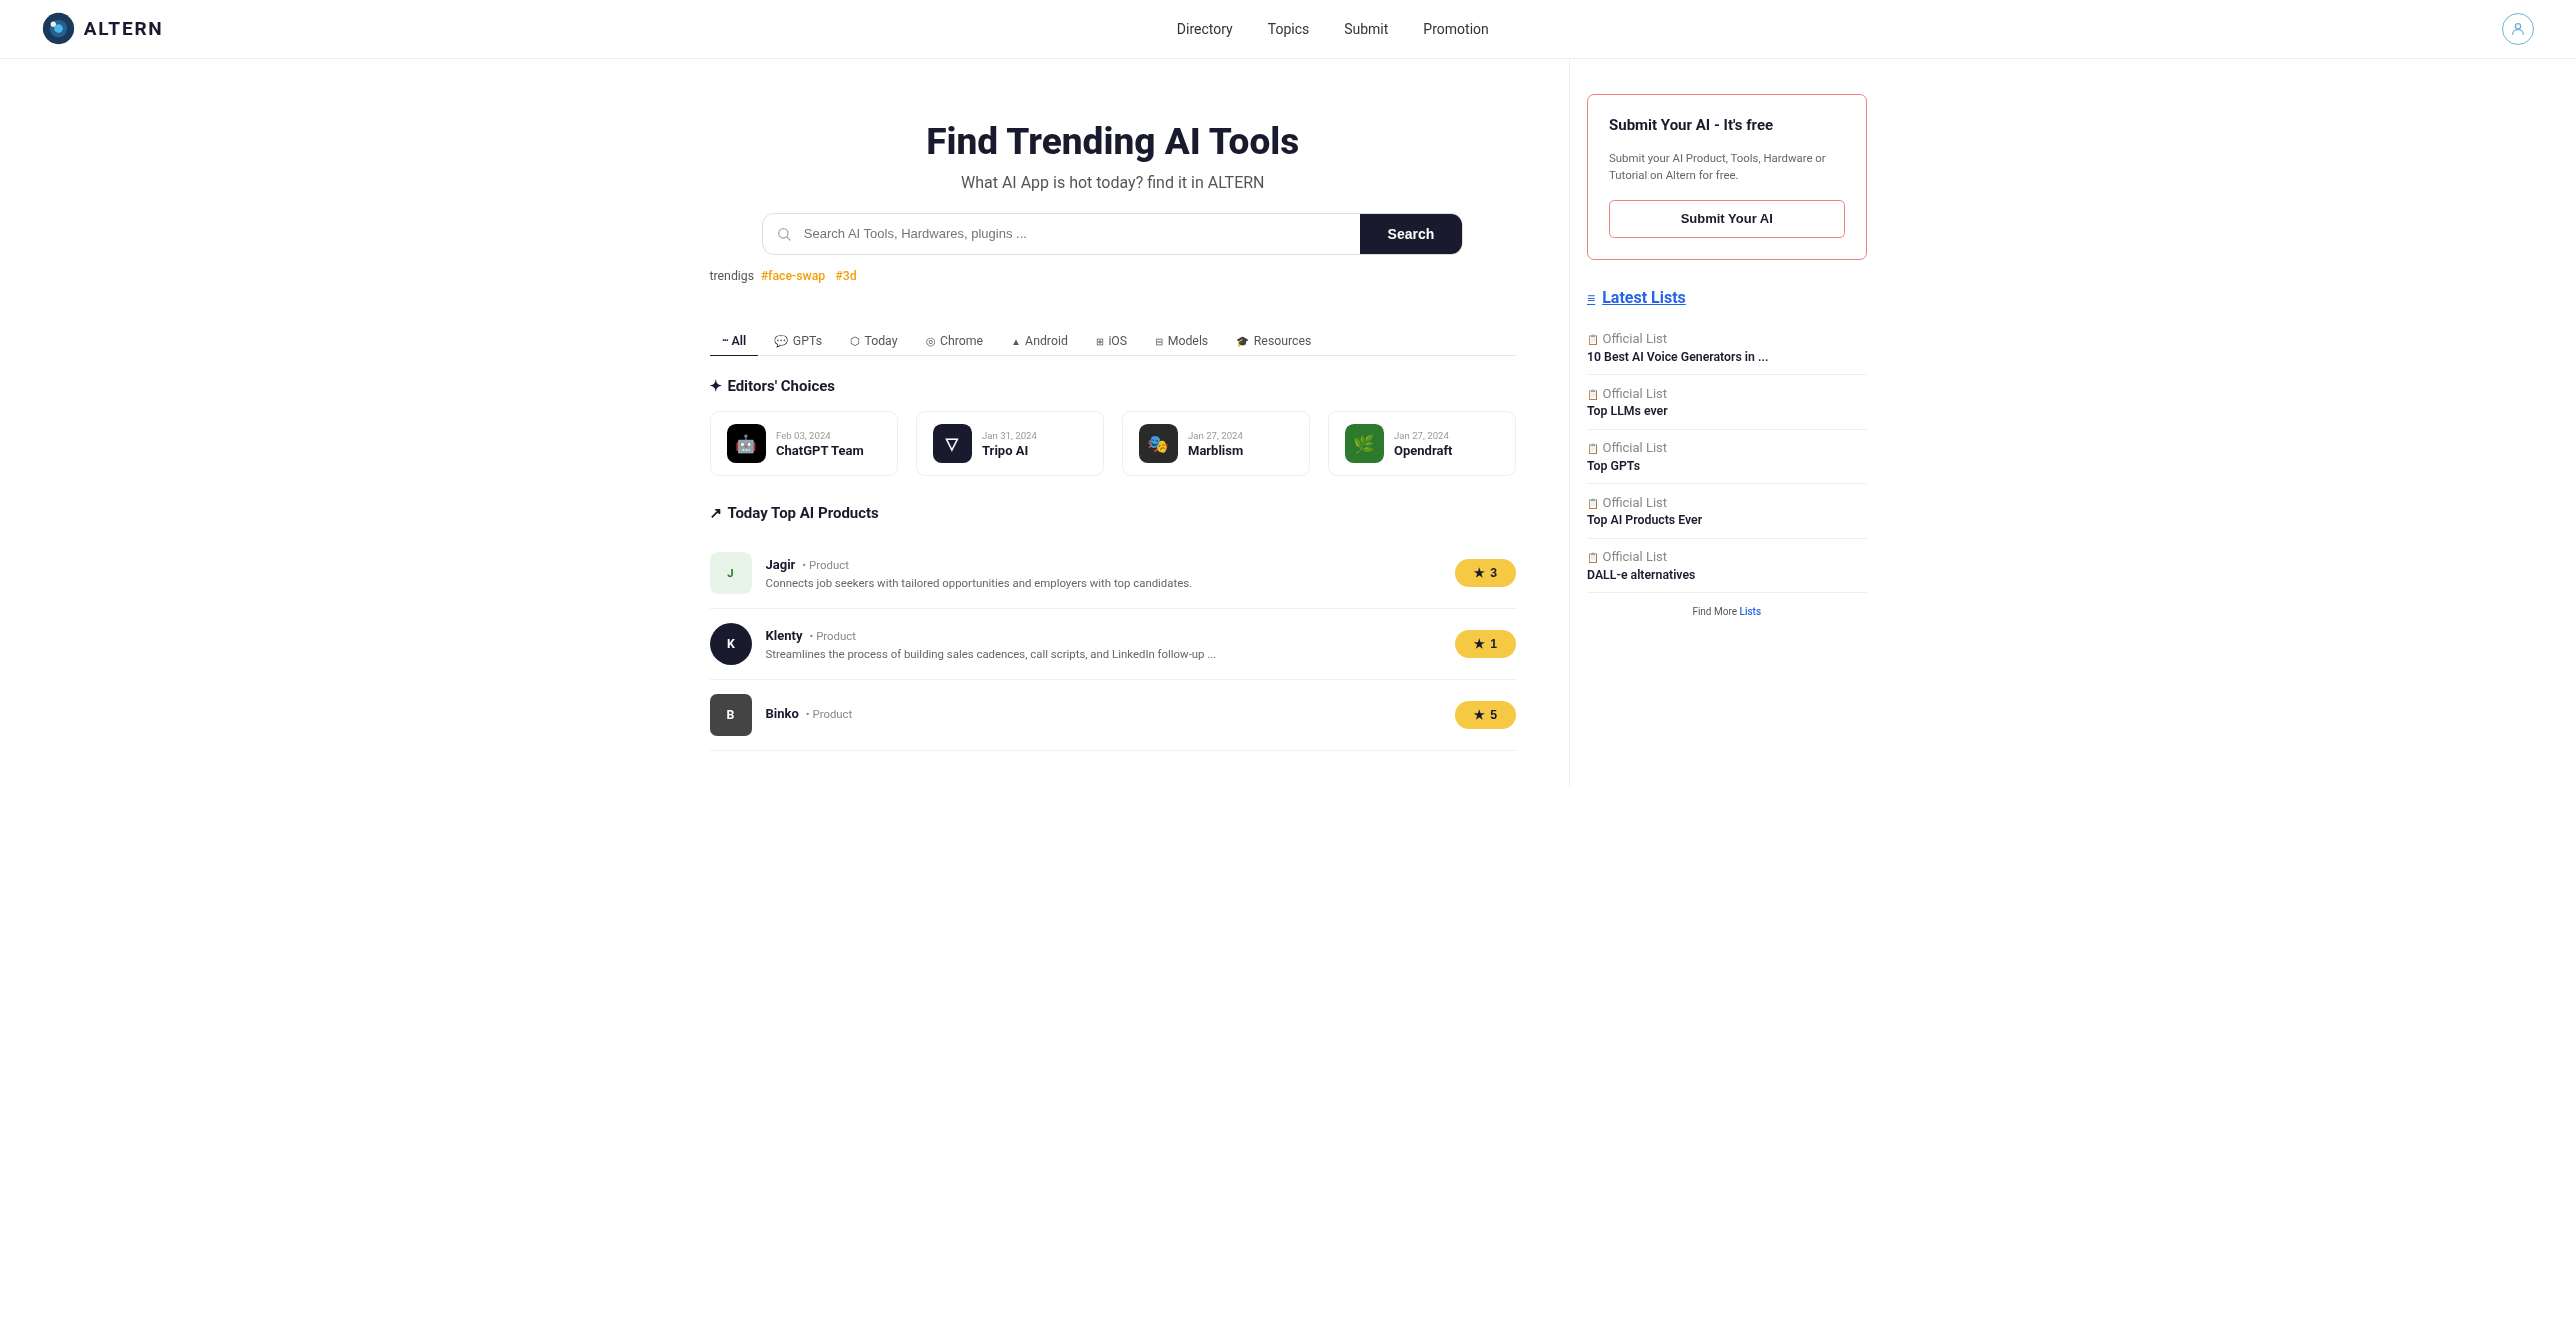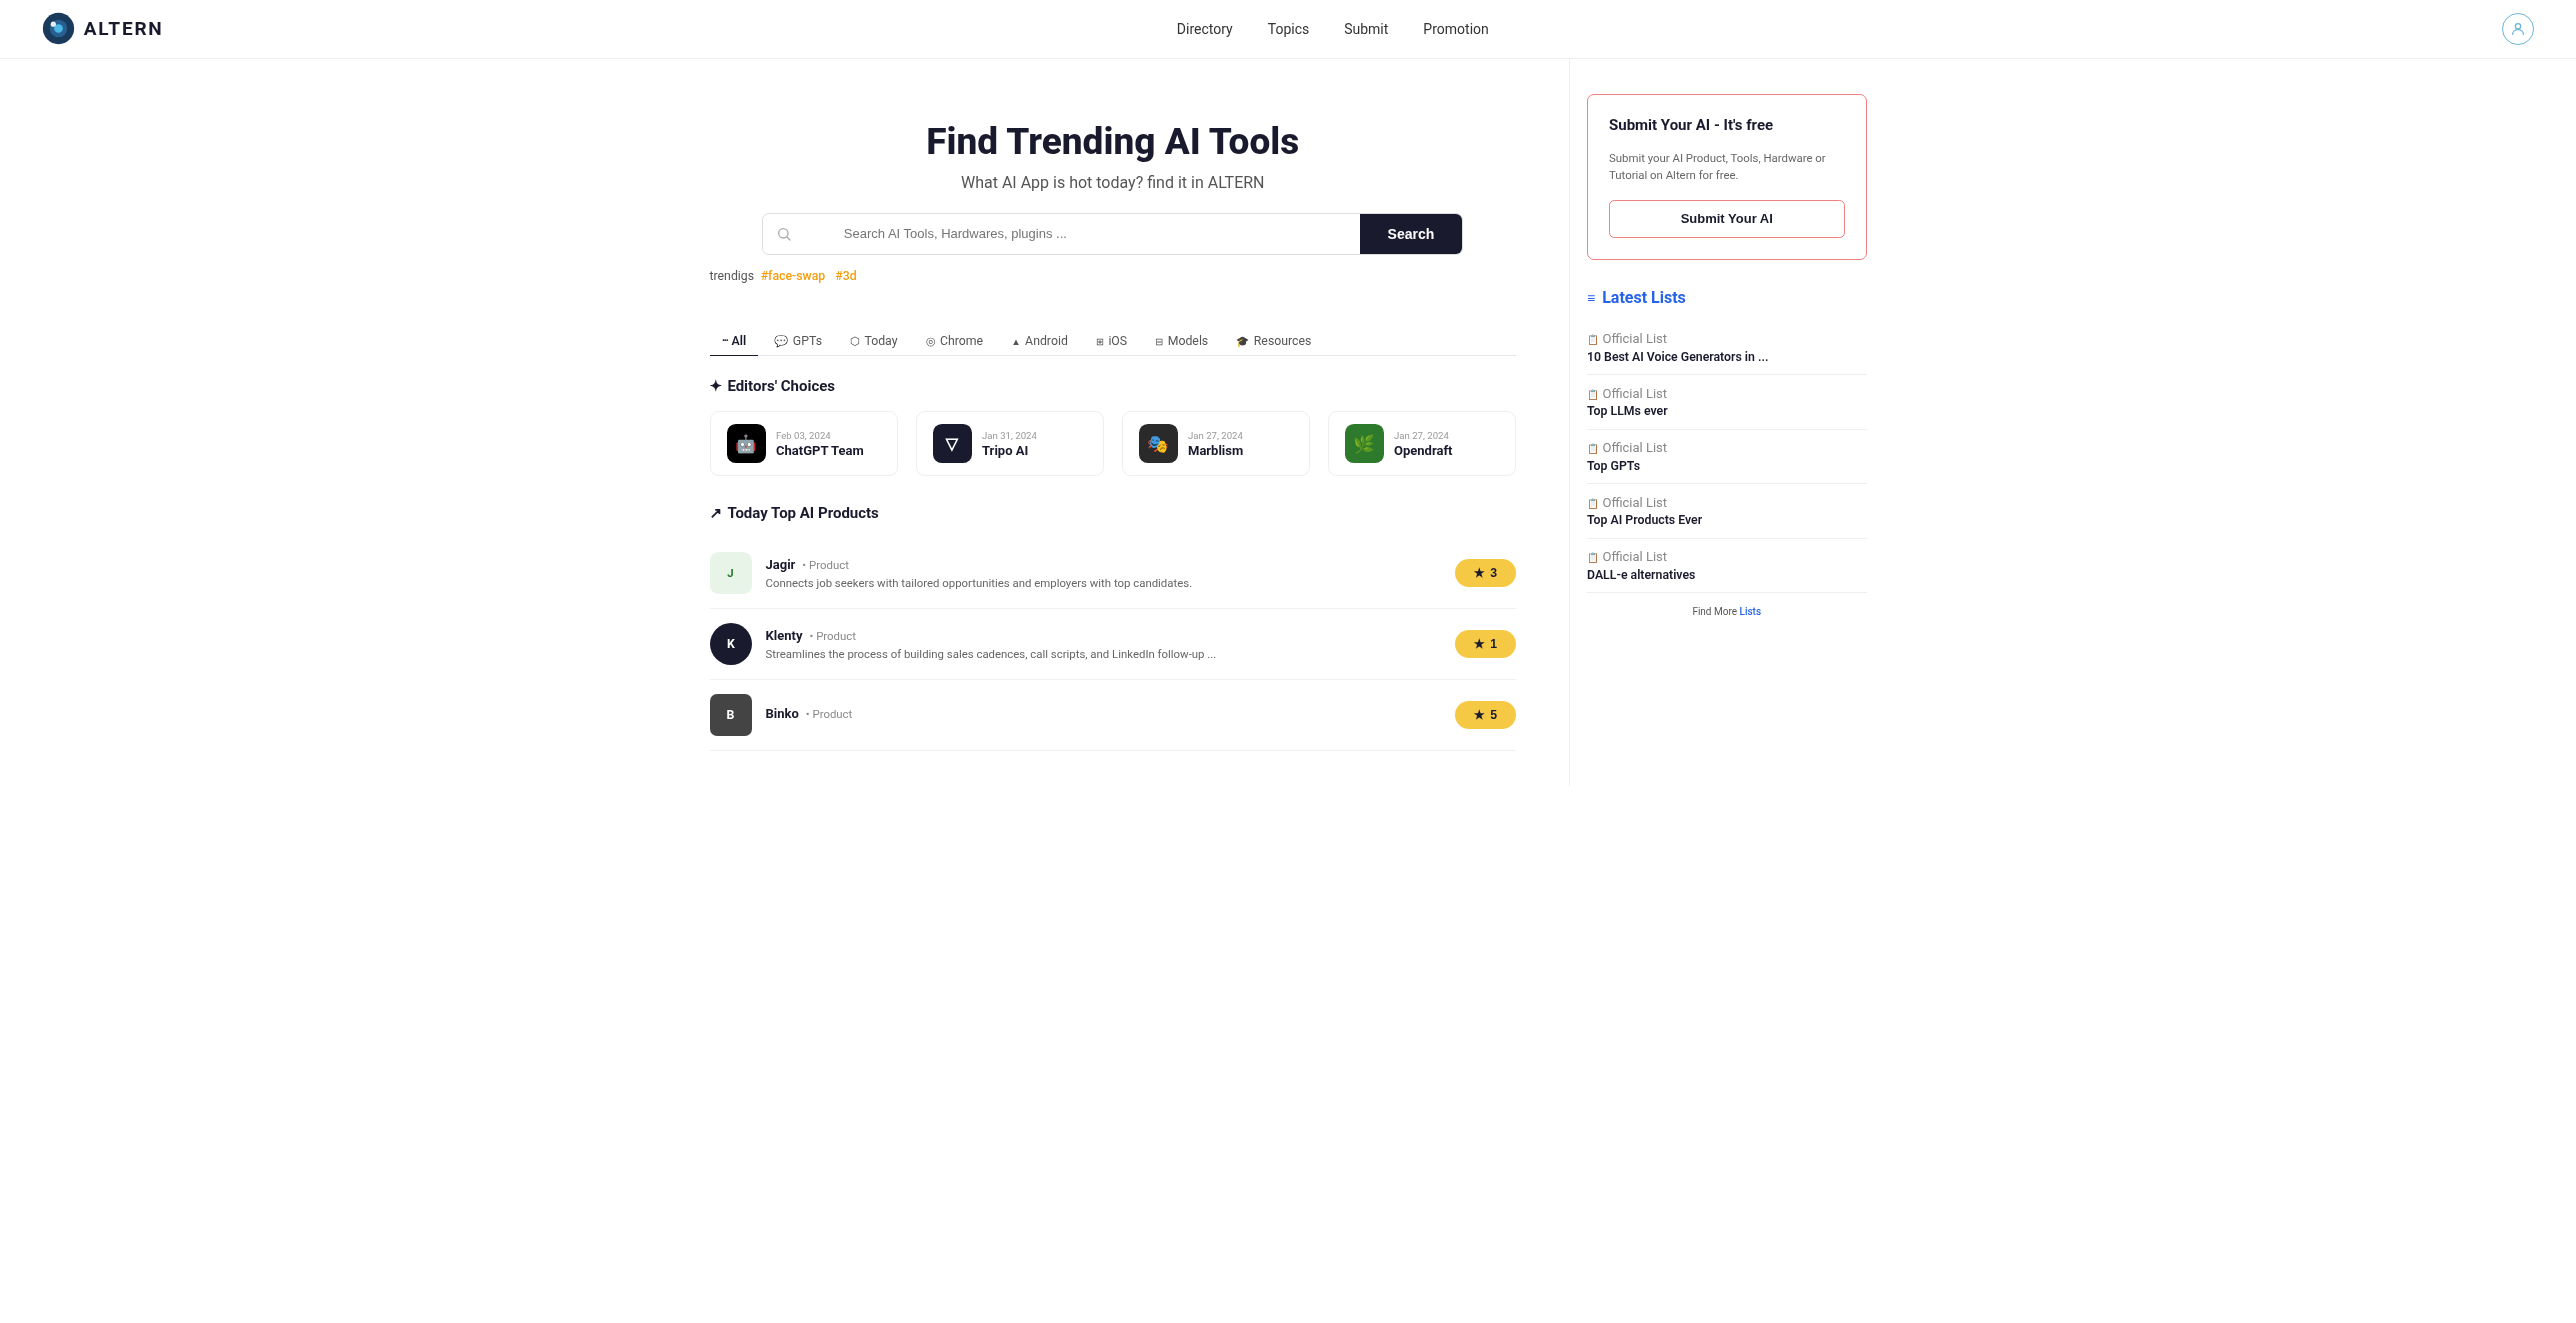--- a/index.html
+++ b/index.html
@@ -21,21 +21,21 @@
     .page-wrapper { display: flex; gap: 0; max-width: 1227px; margin: 0 auto; padding: 0 35px; }
     .main-content { flex: 1; padding: 35px 35px 35px 0; min-width: 0; }
     .sidebar { width: 298px; flex-shrink: 0; padding: 35px 0 35px 17.5px; border-left: 0.9px solid #eee; margin-left: 17.5px; }
 
     
     .hero { text-align: center; padding: 26px 0 17.5px; }
     .hero h1 { font-size: 37px; font-weight: 800; color: #1a1a2e; margin-bottom: 10.5px; }
     .hero p { font-size: 16px; color: #555; margin-bottom: 21px; }
 
     
-    .search-bar { display: flex; border: 1.3px solid #ddd; border-radius: 7px; overflow: hidden; max-width: 701px; margin: 0 auto 14px; background: #fff; gap: 40px; }
+    .search-bar { display: flex; border: 1.3px solid #ddd; border-radius: 12px; overflow: hidden; max-width: 701px; margin: 0 auto 14px; background: #fff; }
     .search-icon-wrap { display: flex; align-items: center; padding: 0 12.3px; color: #aaa; font-size: 16px; }
     .search-bar input { flex: 1; border: none; outline: none; font-size: 13px; padding: 12.3px 0; color: #555; background: transparent; }
     .search-btn { background: #1a1a2e; color: #fff; border: none; padding: 0 28px; font-size: 14px; font-weight: 600; cursor: pointer; }
 
     
     .trendigs { text-align: left; font-size: 12.3px; color: #555; margin-bottom: 27px; }
     .trendigs a { color: #f59e0b; text-decoration: none; font-weight: 500; margin: 0 3.5px; }
 
     
     .filter-tabs { display: flex; gap: 3.5px; border-bottom: 1.3px solid #e5e7eb; margin-bottom: 21px; }
@@ -64,21 +64,21 @@
     .product-desc { font-size: 11.4px; color: #666; white-space: nowrap; overflow: hidden; text-overflow: ellipsis; max-width: 526px; }
     .vote-btn { background: #f6c944; border: none; border-radius: 44px; padding: 7px 19px; font-size: 12.3px; font-weight: 700; color: #1a1a2e; cursor: pointer; display: flex; align-items: center; gap: 5.3px; flex-shrink: 0; }
 
     
     .sidebar-submit { border: 1.3px solid #f08080; border-radius: 7px; padding: 21px; margin-bottom: 28px; }
     .sidebar-submit h3 { font-size: 15px; font-weight: 700; color: #1a1a2e; margin-bottom: 16px; }
     .sidebar-submit p { font-size: 11.4px; color: #666; margin-bottom: 16px; line-height: 1.5; }
     .submit-ai-btn { display: block; width: 100%; border: 1.3px solid #f08080; border-radius: 5.3px; background: #fff; color: #1a1a2e; font-size: 13px; font-weight: 700; padding: 10.5px; text-align: center; cursor: pointer; }
 
     .latest-lists { }
-    .latest-lists-header { display: flex; align-items: flex-start; gap: 7px; font-size: 16px; font-weight: 700; color: #2563eb; margin-bottom: 14px; }
+    .latest-lists-header { display: flex; align-items: flex-start; gap: 7px; font-size: 16px; font-weight: 700; color: #2563eb; margin-bottom: 14px; text-decoration: underline; }
     .list-item-sidebar { padding: 10.5px 0; border-bottom: 0.9px solid #eee; cursor: pointer; }
     .list-badge { font-size: 13px; color: #888; display: flex; align-items: center; gap: 3.5px; margin-bottom: 3.5px; }
     .list-name { font-size: 12.3px; font-weight: 600; color: #1a1a2e; }
     .find-more { font-size: 10px; color: #555; margin-top: 12.3px; text-align: center; }
     .find-more a { color: #2563eb; text-decoration: none; font-weight: 500; }
 
     
     .icon-all::before { content: '···'; letter-spacing: -1.8px; }
     .icon-gpts::before { content: '💬'; font-size: 11.4px; }
     .icon-github::before { content: '⬡'; font-size: 11.4px; }

